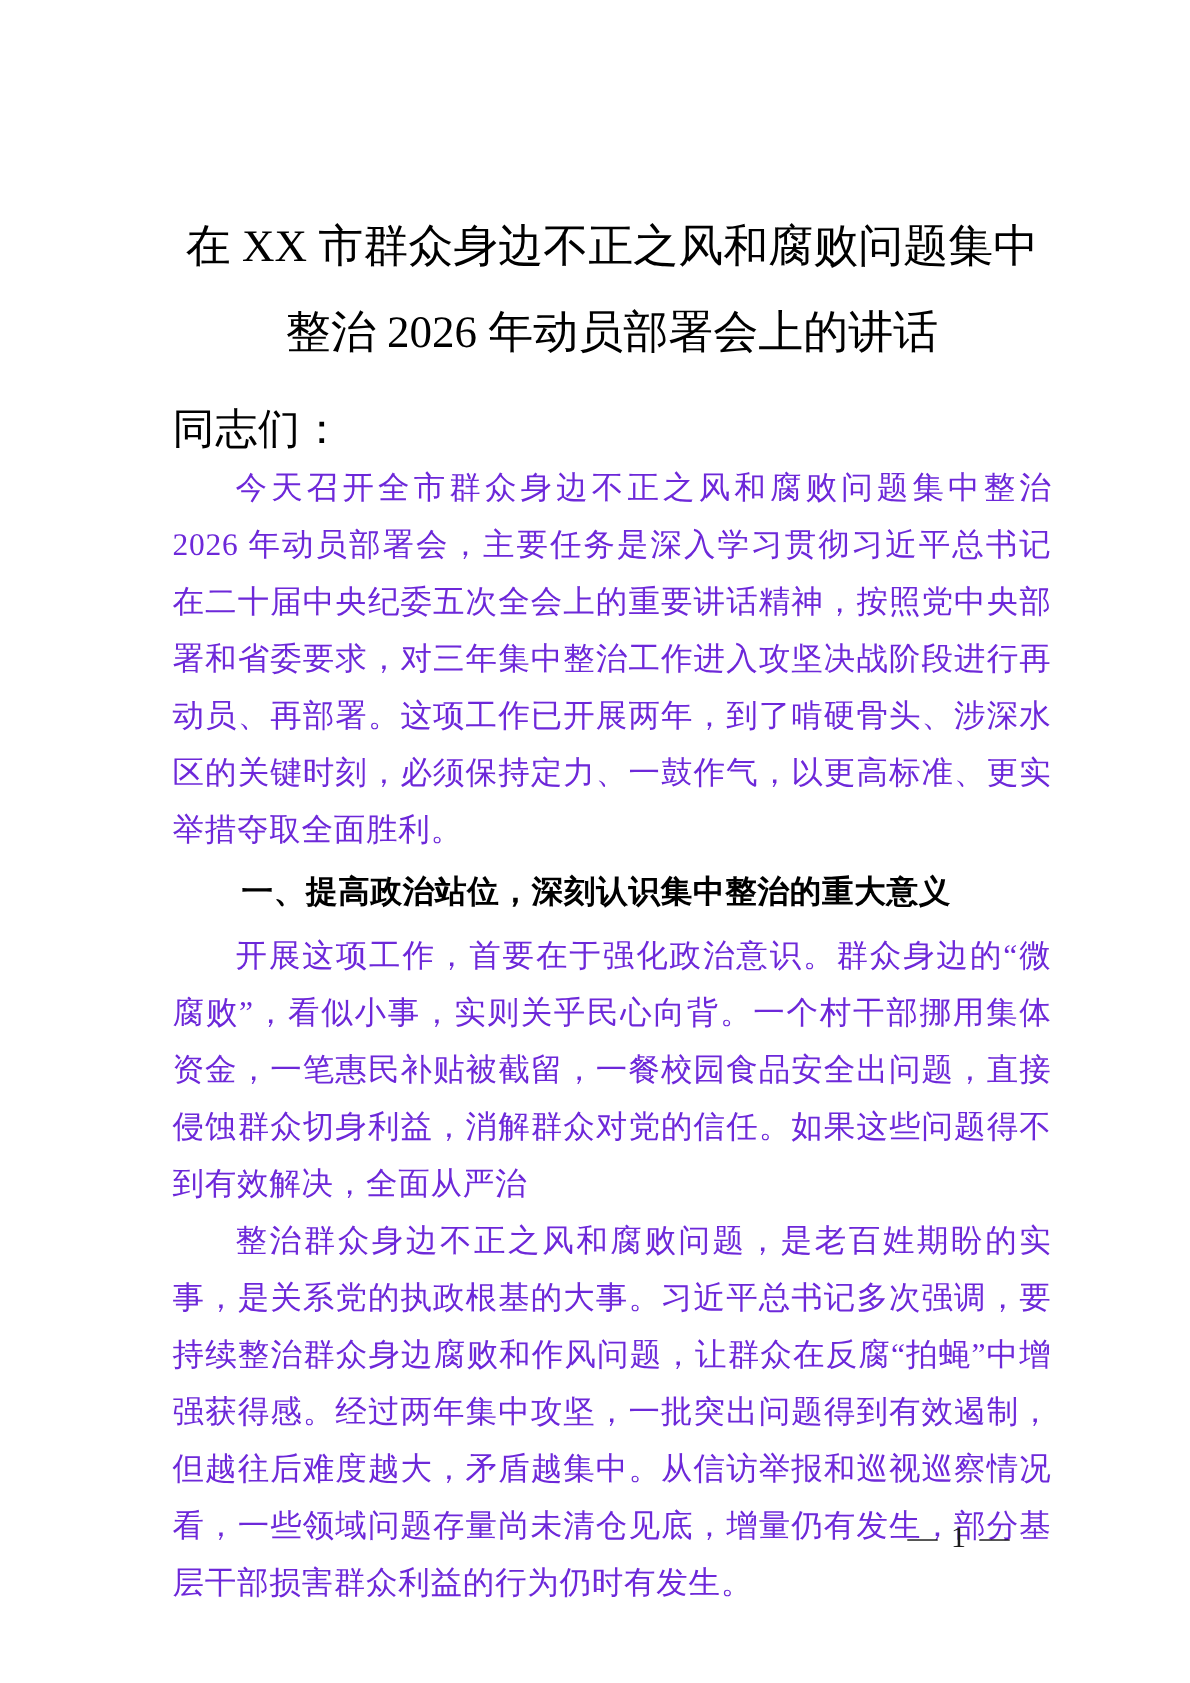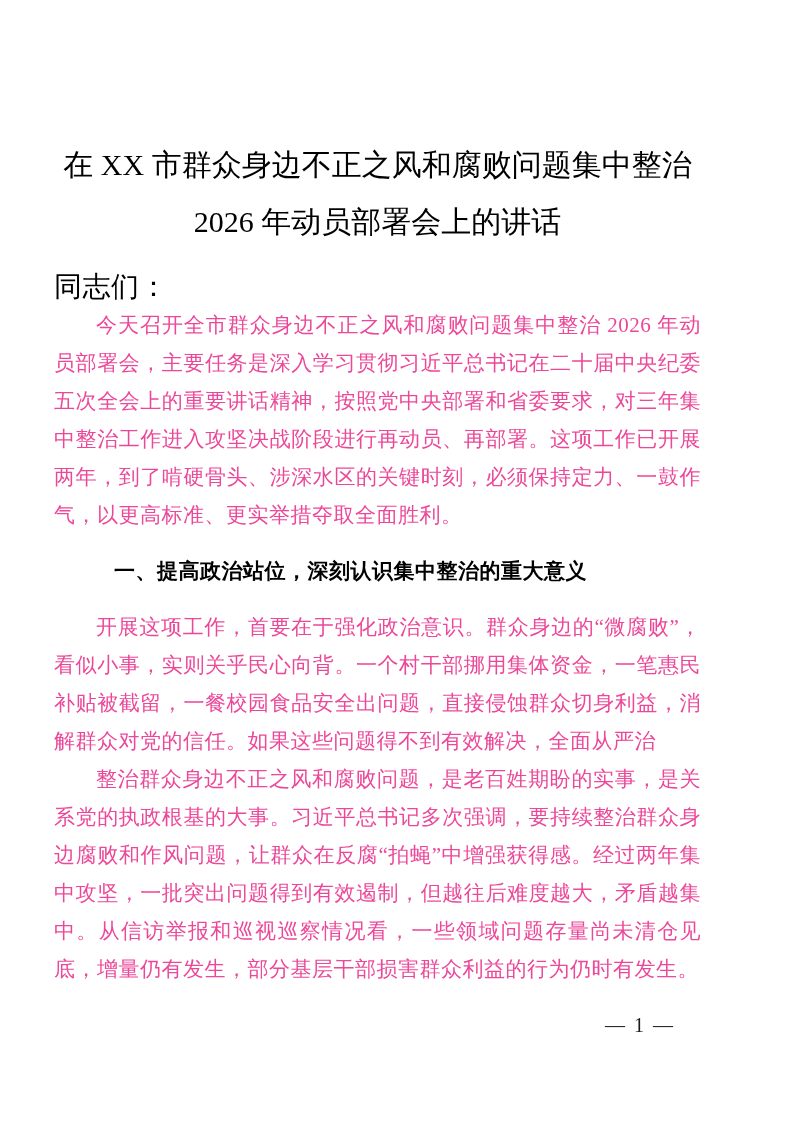--- a/index.html
+++ b/index.html
@@ -9,21 +9,21 @@
   }
   .page {
     position: relative;
     width: 793px;
     height: 1122px;
     background: #ffffff;
     color: #000000;
     font-family: "Liberation Serif", serif;
     overflow: hidden;
     box-sizing: border-box;
-    padding: 136px 92px 0 54px;
+    padding: 136px 92px 0 115px;
   }
   .doc-title {
     margin: 0 0 18px 0;
     font-size: 30px;
     font-weight: 400;
     line-height: 57px;
     text-align: center;
     color: #000000;
     font-family: "Liberation Serif", serif;
   }
@@ -34,24 +34,24 @@
     letter-spacing: 0.5px;
     text-indent: 0;
   }
   .body-para {
     margin: 0;
     font-size: 21px;
     line-height: 38px;
     letter-spacing: 0.5px;
     text-align: justify;
     text-indent: 2em;
-    color: #ec4899;
+    color: #6d28d9;
   }
   .section-heading {
-    margin: 18px;
+    margin: 4px;
     font-size: 21px;
     line-height: 38px;
     letter-spacing: 0.5px;
     text-indent: 2em;
     font-family: "Liberation Sans", sans-serif;
     font-weight: 700;
     color: #000000;
   }
   .page-footer {
     position: absolute;

